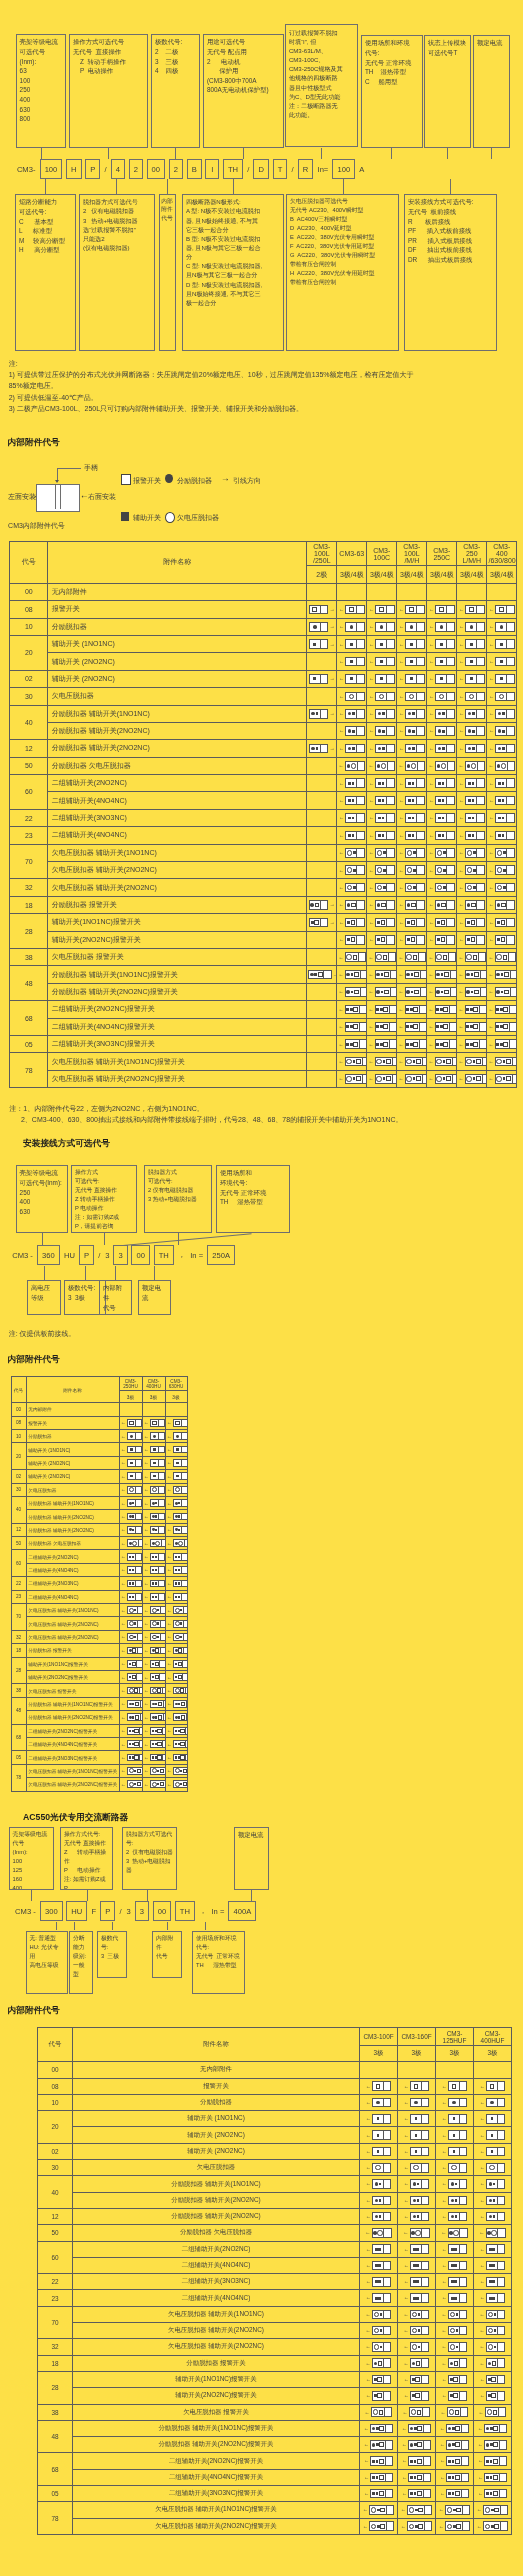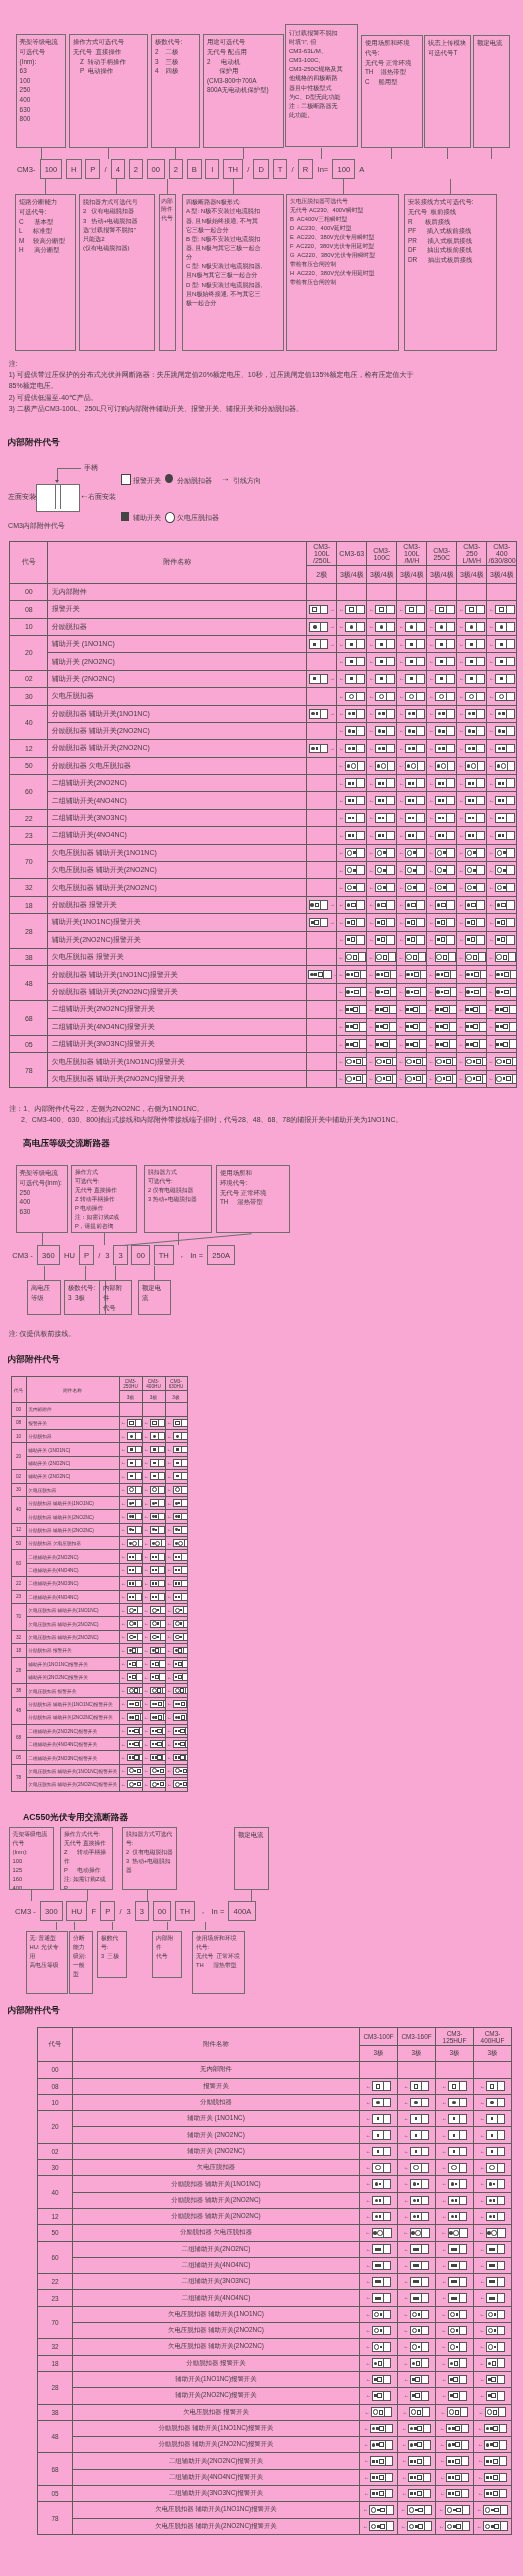--- a/index.html
+++ b/index.html
@@ -1,17 +1,17 @@
 <!DOCTYPE html>
 <html style="font-size:9.3px"><head>
 <meta charset="utf-8">
 <style>
   html,body{margin:0;padding:0;background:#fff;}
   body{font-family:"Liberation Sans","DejaVu Sans",sans-serif;color:#3d3d3d;}
-  #page{position:relative;width:523px;height:2576px;background:#f9a8d4;overflow:hidden;}
+  #page{position:relative;width:523px;height:2576px;background:#fde047;overflow:hidden;}
   .dbox{position:absolute;border:0.6px solid #6e6e6e;font-size:6.4px;line-height:1.5;padding:2.3px 2.9px;white-space:pre-wrap;box-sizing:border-box;overflow:hidden;}
   .fs10{font-size:5.8px;line-height:1.55;}
   .fs105{font-size:6.1px;line-height:1.5;}
   .vline{position:absolute;width:0.6px;background:#6e6e6e;}
   .hline{position:absolute;height:0.6px;background:#6e6e6e;}
   .codeline{position:absolute;display:flex;align-items:center;gap:3.5px;font-size:7.6px;color:#3d3d3d;}
   .codeline .cb{border:0.6px solid #6e6e6e;min-width:14px;padding:0 4.1px;height:20px;line-height:20px;text-align:center;box-sizing:border-box;}
   .codeline .ct{padding:0 0.6px;}
   .sec-title{position:absolute;font-weight:bold;font-size:8.7px;color:#1e1e1e;}
   .sub-title{position:absolute;font-size:7px;color:#3d3d3d;}
@@ -2158,21 +2158,21 @@
                 </span>
               </span></td>
           </tr>
         </tbody>
       </table>
     </div>
 
   <div class="note" style="left:9.3px;top:1103px;width:507px;" data-name="table1-notes">注：1、内部附件代号22，左侧为2NO2NC，右侧为1NO1NC。
       2、CM3-400、630、800抽出式接线和内部附件带接线端子排时，代号28、48、68、78的辅报开关中辅助开关为1NO1NC。</div>
 
-  <div class="sec-title" style="left:23px;top:1138px;" data-name="section-title-high-voltage">高电压等级交流断路器</div>
+  <div class="sec-title" style="left:23px;top:1138px;" data-name="section-title-high-voltage">安装接线方式可选代号</div>
 
   <div class="dbox" style="left:15.7px;top:1165px;width:52px;height:68px;" data-name="spec-box-frame-current-hv">壳架等级电流
 可选代号(Inm):
 250
 400
 630</div>
   <div class="dbox fs10" style="left:71px;top:1165px;width:66px;height:68px;" data-name="spec-box-operation-hv">操作方式
 可选代号:
 无代号 直接操作
 Z 转动手柄操作

